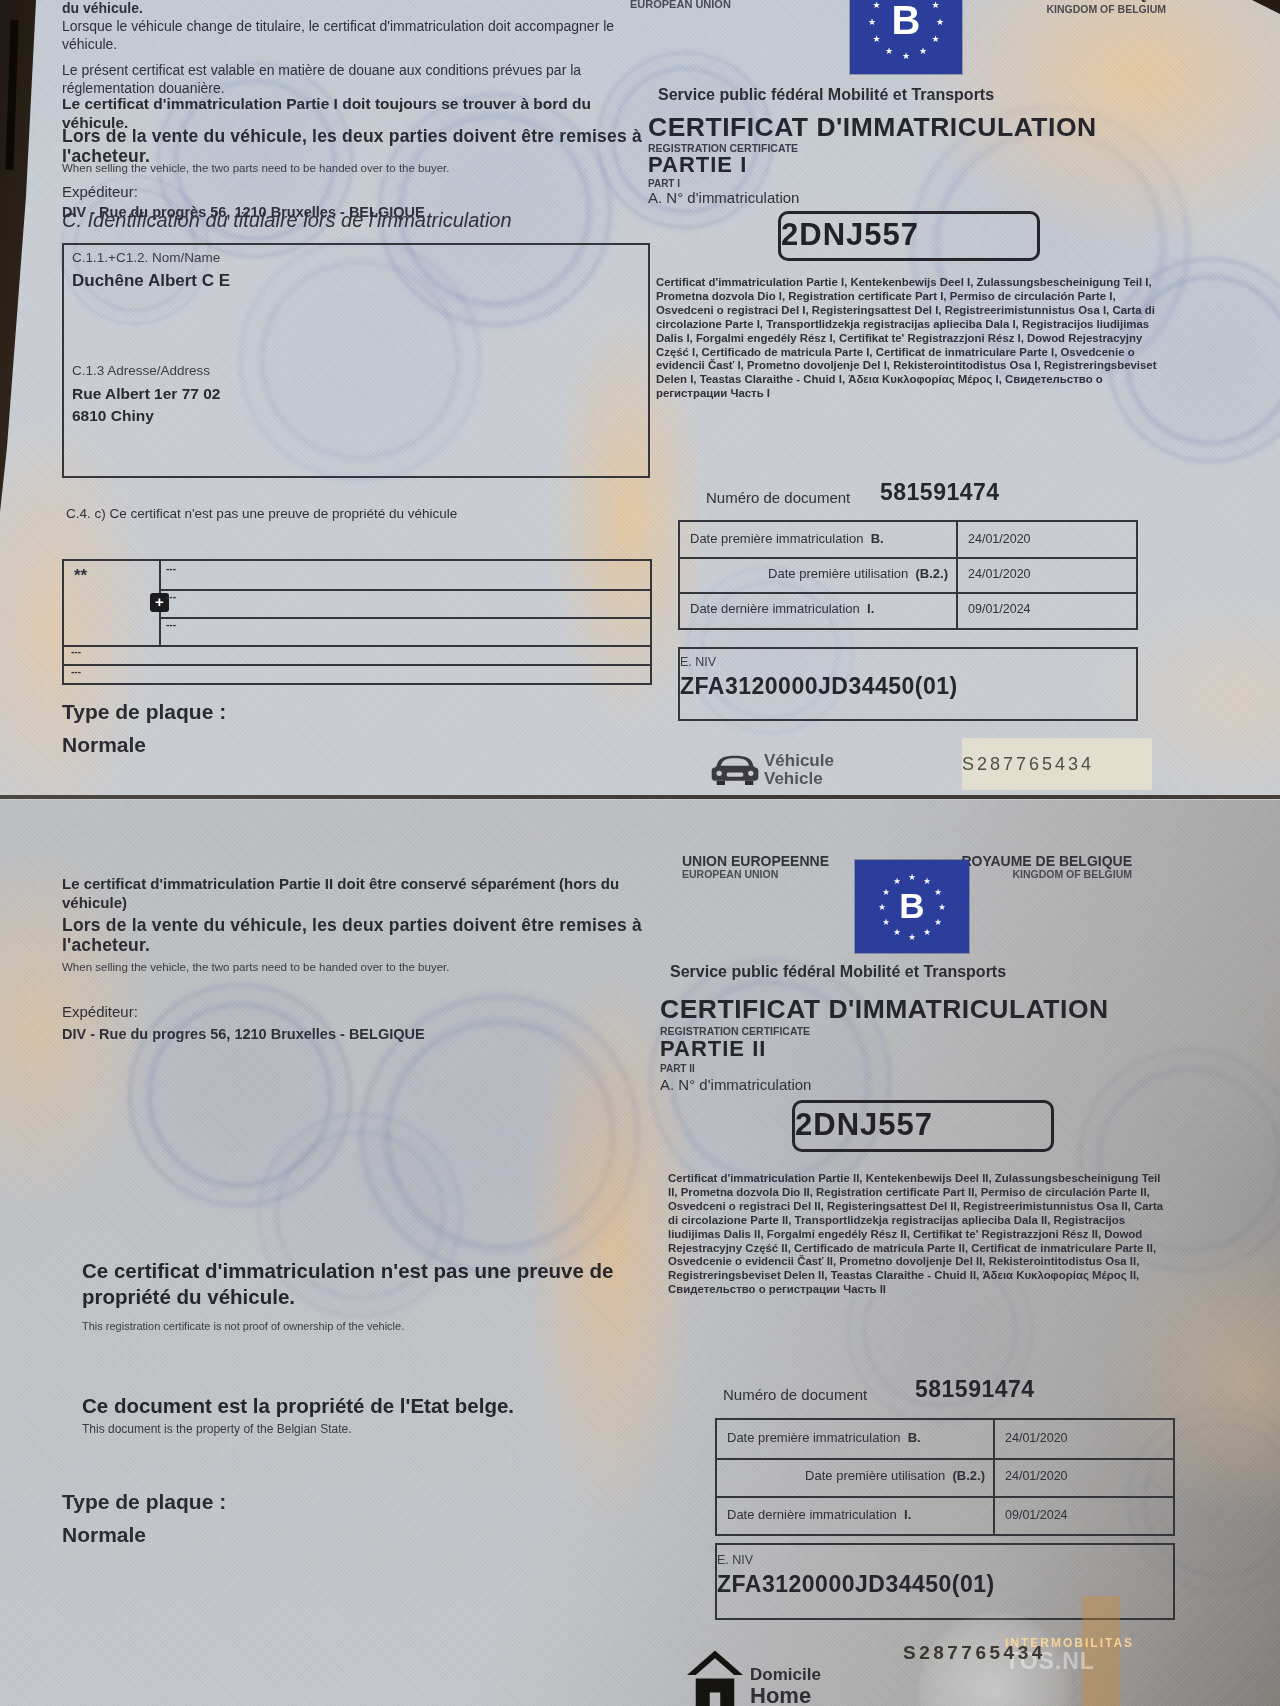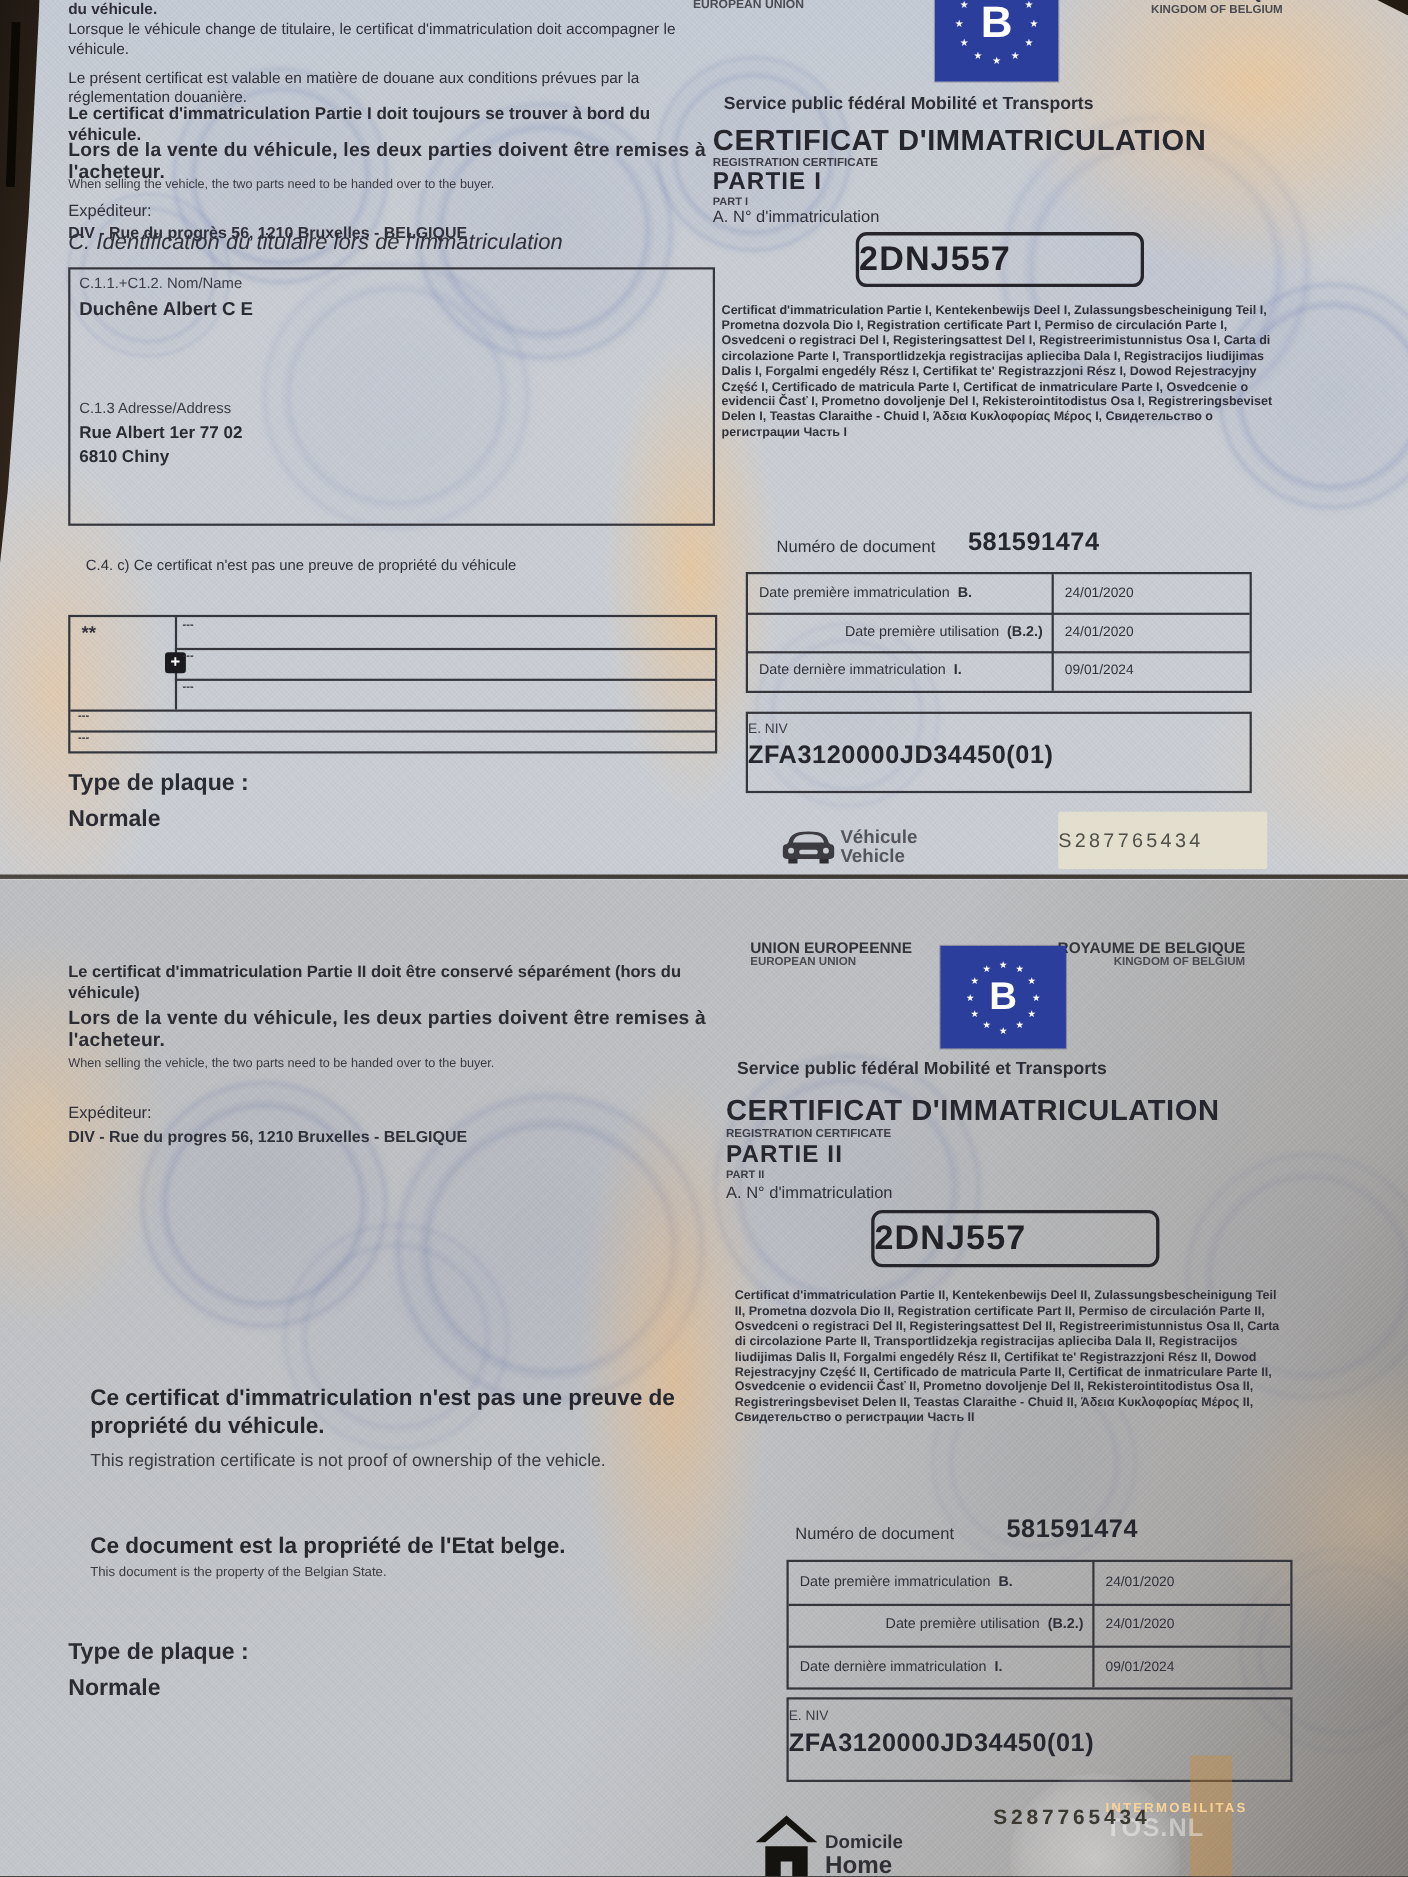--- a/index.html
+++ b/index.html
@@ -95,21 +95,21 @@
       <div class="abs" style="left:0;top:209px;font-size:20px;font-style:italic;">C. Identification du titulaire lors de l'immatriculation</div>
 
       <div class="abs bx" style="left:0;top:243px;width:584px;height:231px;">
         <div class="abs" style="left:8px;top:5px;font-size:13.5px;color:#3c3c46;text-align:right;">C.1.1.+C1.2. Nom/Name</div>
         <div class="abs b" style="left:8px;top:26px;font-size:17px;color:#2b2b33;">Duchêne Albert C E</div>
         <div class="abs" style="left:8px;top:118px;font-size:13.5px;color:#3c3c46;">C.1.3 Adresse/Address</div>
         <div class="abs b" style="left:8px;top:140px;font-size:15.5px;color:#2b2b33;">Rue Albert 1er 77 02</div>
         <div class="abs b" style="left:8px;top:162px;font-size:15.5px;color:#2b2b33;">6810 Chiny</div>
       </div>
 
-      <div class="abs" style="left:16px;top:506px;font-size:13.5px;">C.4. c) Ce certificat n'est pas une preuve de propriété du véhicule</div>
+      <div class="abs" style="left:4px;top:506px;font-size:13.5px;">C.4. c) Ce certificat n'est pas une preuve de propriété du véhicule</div>
 
       <div class="abs bx" style="left:0;top:559px;width:586px;height:122px;">
         <div class="vline" style="left:95px;top:0;height:84px;"></div>
         <div class="abs b" style="left:10px;top:5px;font-size:17px;">**</div>
         <div class="plus" style="left:86px;top:32px;">+</div>
         <div class="hline" style="left:95px;top:28px;width:491px;"></div>
         <div class="hline" style="left:95px;top:56px;width:491px;"></div>
         <div class="hline" style="left:0;top:84px;width:586px;"></div>
         <div class="hline" style="left:0;top:103px;width:586px;"></div>
         <div class="abs b" style="left:102px;top:2px;font-size:10px;">---</div>
@@ -199,21 +199,21 @@
   <div class="abs" style="left:0;top:800px;width:1280px;height:906px;">
 
     <div class="abs" style="left:62px;top:0;width:590px;height:906px;">
       <div class="abs b" style="left:0;top:75px;width:560px;font-size:15px;line-height:1.25;color:#2b2b33;">Le certificat d'immatriculation Partie II doit être conservé séparément (hors du véhicule)</div>
       <div class="abs b" style="left:0;top:116px;width:588px;font-size:17.5px;line-height:1.12;letter-spacing:.2px;color:#2b2b33;">Lors de la vente du véhicule, les deux parties doivent être remises à l'acheteur.</div>
       <div class="abs fine" style="left:0;top:161px;font-size:11.5px;">When selling the vehicle, the two parts need to be handed over to the buyer.</div>
       <div class="abs" style="left:0;top:203px;font-size:15px;">Expéditeur:</div>
       <div class="abs sb" style="left:0;top:226px;font-size:14.5px;">DIV - Rue du progres 56, 1210 Bruxelles - BELGIQUE</div>
 
       <div class="abs b ctr" style="left:20px;top:458px;width:540px;font-size:20.5px;line-height:1.25;color:#26262e;">Ce certificat d'immatriculation n'est pas une preuve de propriété du véhicule.</div>
-      <div class="abs ctr fine" style="left:20px;top:520px;width:540px;font-size:16px;">This registration certificate is not proof of ownership of the vehicle.</div>
+      <div class="abs ctr fine" style="left:20px;top:520px;width:540px;font-size:11px;">This registration certificate is not proof of ownership of the vehicle.</div>
       <div class="abs b ctr" style="left:20px;top:594px;width:540px;font-size:20.5px;color:#26262e;">Ce document est la propriété de l'Etat belge.</div>
       <div class="abs ctr fine" style="left:20px;top:622px;width:540px;font-size:12px;">This document is the property of the Belgian State.</div>
 
       <div class="abs b" style="left:0;top:690px;font-size:21px;color:#2b2b33;">Type de plaque :</div>
       <div class="abs sb" style="left:0;top:723px;font-size:21px;color:#2b2b33;">Normale</div>
     </div>
 
     <div class="abs" style="left:660px;top:0;width:520px;height:906px;">
       <div class="abs" style="left:22px;top:54px;line-height:1.1;">
         <div class="b" style="font-size:14px;color:#33333b;">UNION EUROPEENNE</div>

